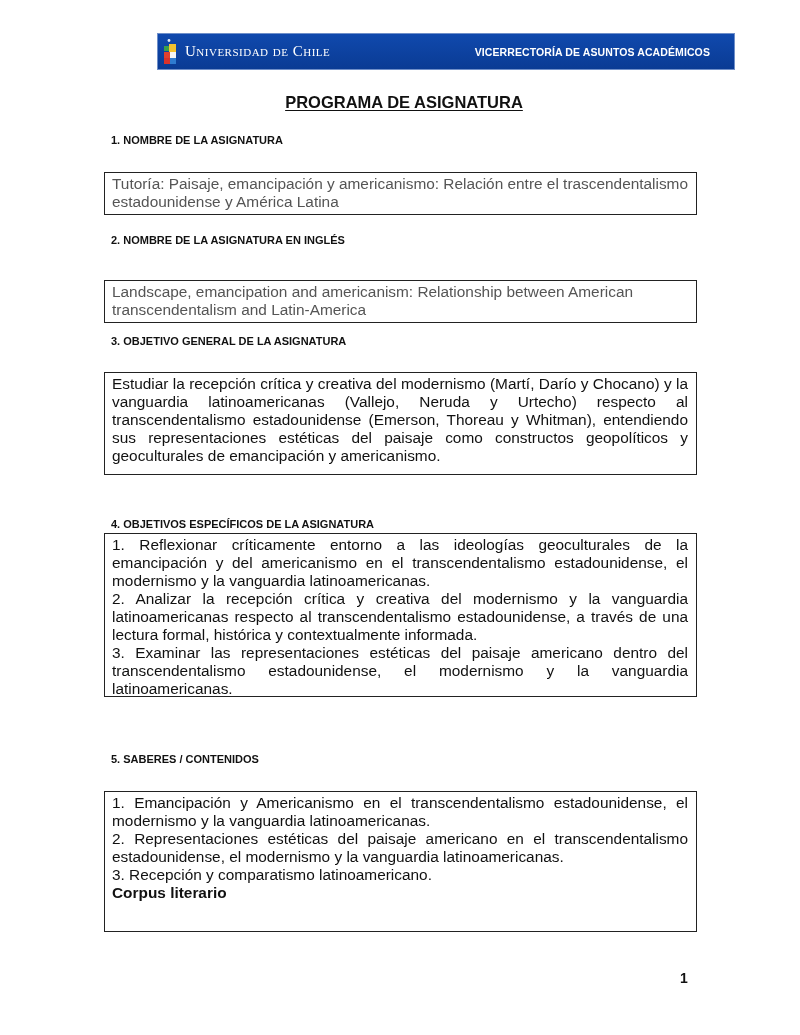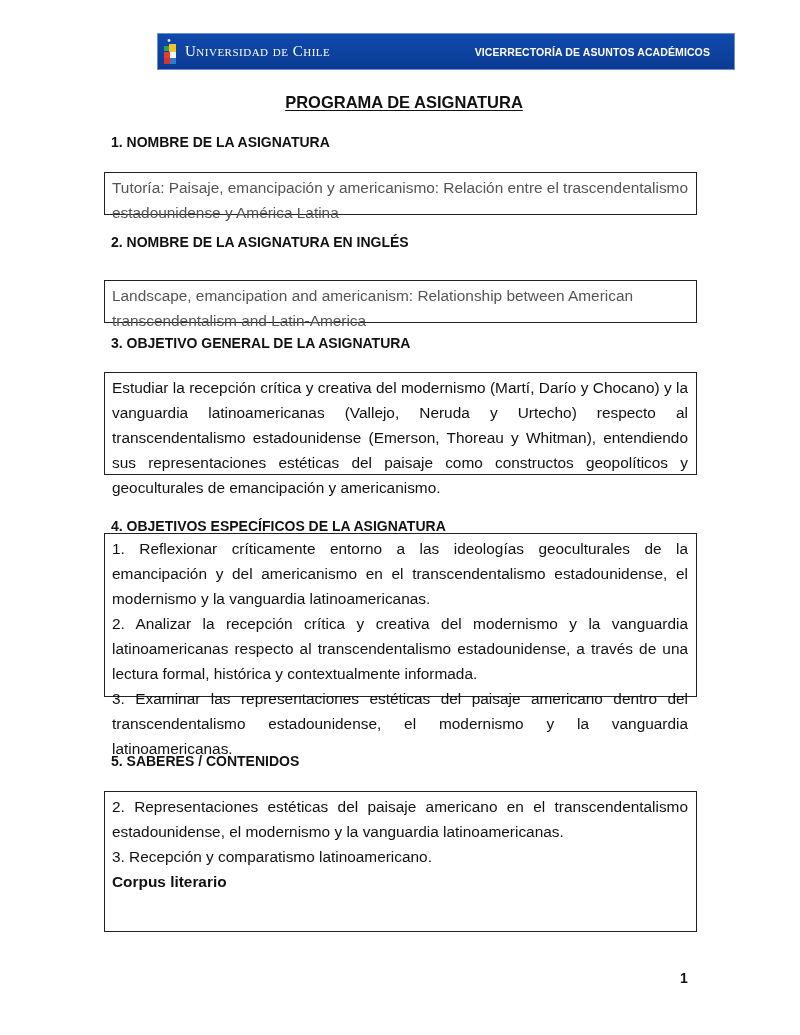--- a/index.html
+++ b/index.html
@@ -64,32 +64,32 @@
       text-align: center;
       font-weight: bold;
       font-size: 16.5px;
       text-decoration: underline;
       text-underline-offset: 2px;
     }
     .section-heading {
       position: absolute;
       left: 111px;
       font-weight: bold;
-      font-size: 14px;
+      font-size: 11px;
       white-space: nowrap;
     }
     .box {
       position: absolute;
       left: 104px;
       width: 593px;
       border: 1.5px solid #222;
       box-sizing: border-box;
       padding: 2px 8px 2px 7px;
       font-size: 15.4px;
-      line-height: 25px;
+      line-height: 18px;
     }
     .box.light { color: #555555; }
     .box.just { text-align: justify; }
     .box p { margin: 0; }
     .corpus { font-weight: bold; }
     .page-number {
       position: absolute;
       left: 680px;
       top: 970px;
       font-weight: bold;
@@ -132,18 +132,19 @@
 
 <div class="section-heading" style="top:495px;margin-top:23px;">4. OBJETIVOS ESPECÍFICOS DE LA ASIGNATURA</div>
 <div class="box just" style="top:533px; height:164px;">
   <p>1. Reflexionar críticamente entorno a las ideologías geoculturales de la emancipación y del americanismo en el transcendentalismo estadounidense, el modernismo y la vanguardia latinoamericanas.</p>
   <p>2. Analizar la recepción crítica y creativa del modernismo y la vanguardia latinoamericanas respecto al transcendentalismo estadounidense, a través de una lectura formal, histórica y contextualmente informada.</p>
   <p>3. Examinar las representaciones estéticas del paisaje americano dentro del transcendentalismo estadounidense, el modernismo y la vanguardia latinoamericanas.</p>
 </div>
 
 <div class="section-heading" style="top:753px;">5. SABERES / CONTENIDOS</div>
 <div class="box just" style="top:791px; height:141px;">
+  <p>1. Emancipación y Americanismo en el transcendentalismo estadounidense, el modernismo y la vanguardia latinoamericanas.</p>
   <p>2. Representaciones estéticas del paisaje americano en el transcendentalismo estadounidense, el modernismo y la vanguardia latinoamericanas.</p>
   <p>3. Recepción y comparatismo latinoamericano.</p>
   <p class="corpus">Corpus literario</p>
 </div>
 
 <div class="page-number">1</div>
 
 </body></html>

